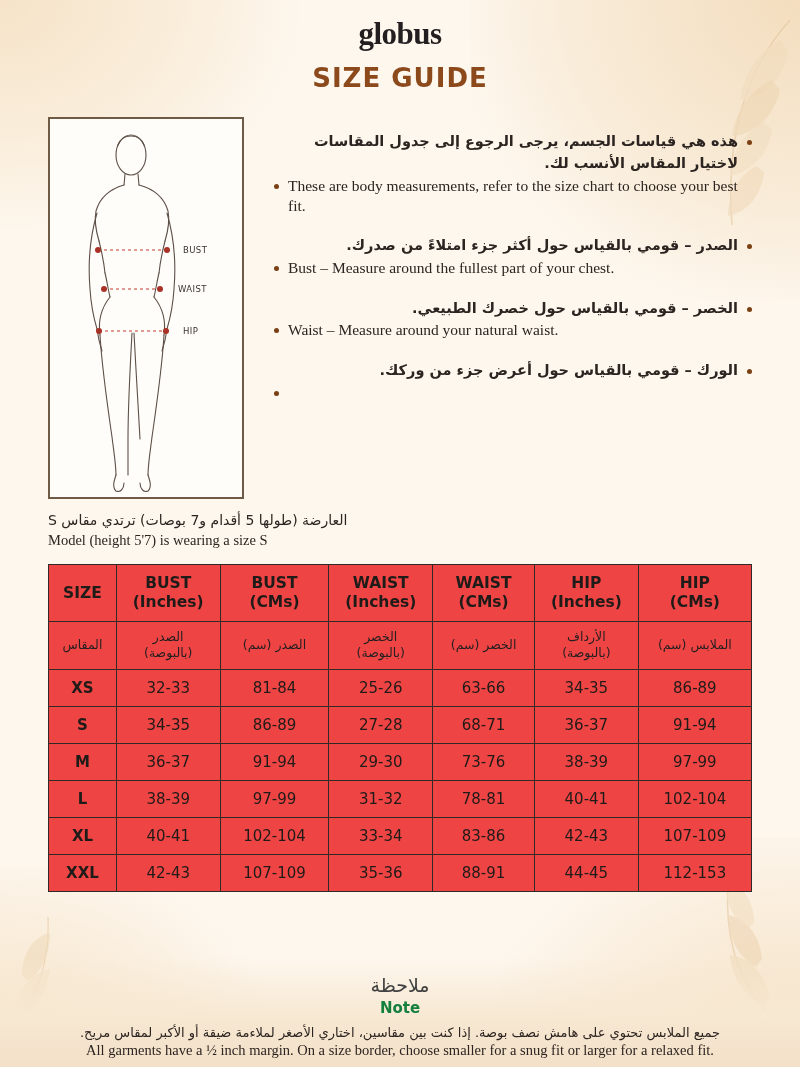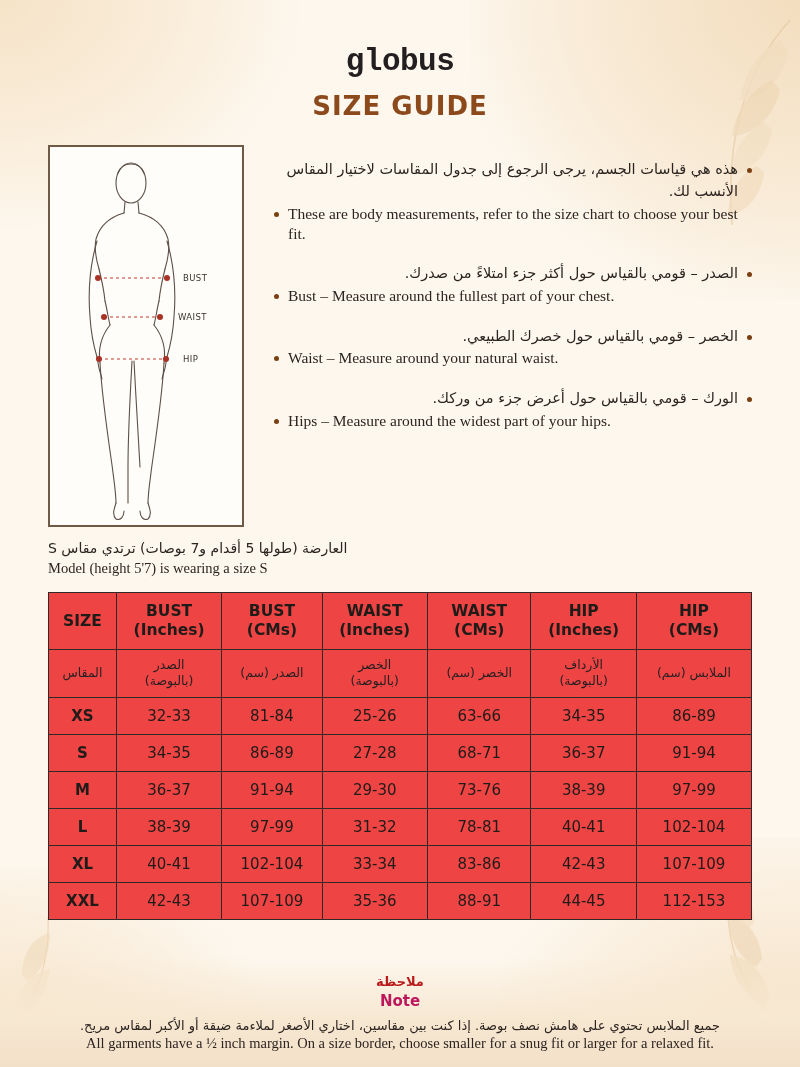--- a/index.html
+++ b/index.html
@@ -51,26 +51,26 @@
 
   .content {
     position: relative;
     z-index: 3;
     padding: 0 48px;
   }
 
   
   .brand {
     text-align: center;
-    font-family: Liberation Mono, monospace;
+    font-family: Liberation Serif, serif;
     font-weight: bold;
     font-size: 31px;
     letter-spacing: -0.5px;
     color: #231f20;
-    padding-top: 46px;
+    padding-top: 18px;
     line-height: 1;
   }
   .title {
     text-align: center;
     font-family: "DejaVu Sans", sans-serif;
     font-weight: bold;
     font-size: 26px;
     color: #8c4a1c;
     letter-spacing: 1px;
     margin-top: 14px;
@@ -115,21 +115,21 @@
     background: #7a3f12;
     margin-top: 8px;
   }
   .ar {
     direction: rtl;
     text-align: right;
     font-family: "DejaVu Sans", sans-serif;
     font-size: 14.5px;
     line-height: 1.5;
   }
-  .bline.arabic { justify-content: flex-end; }
+  .bline.arabic { justify-content: flex-end; font-weight: bold; }
   .bline.arabic .dot { margin-top: 9px; order: 2; }
   .bline.arabic .ar { order: 1; }
 
   
   .model-note {
     margin-top: 12px;
     font-size: 14.5px;
     color: #2c2420;
     line-height: 1.38;
   }
@@ -166,21 +166,21 @@
     font-family: "DejaVu Sans", sans-serif;
     font-size: 12.5px;
     direction: rtl;
     line-height: 1.35;
     padding: 7px 4px;
     color: #231f20;
   }
   .arabic-head td span { display: block; }
   tbody td {
     font-size: 15px;
-    padding: 9px 2px;
+    padding: 9px 8px;
     color: #1f1b18;
   }
   tbody td.size {
     font-weight: bold;
     font-size: 15px;
   }
 
   
   .footer {
     position: absolute;
@@ -190,30 +190,30 @@
     text-align: center;
     padding-top: 17px;
   }
   .footer-bg {
     position: absolute; inset: 0;
     background: linear-gradient(180deg, rgba(253,247,238,0) 0%, #f7e8d2 55%, #f3e0c8 100%);
     z-index: -1;
   }
   .note-ar {
     font-family: "DejaVu Sans", sans-serif;
-    font-weight: bold;
-    font-size: 13px;
-    color: #b91c1c;
+    font-weight: normal;
+    font-size: 19px;
+    color: #404040;
     direction: rtl;
   }
   .note-en {
     font-family: "DejaVu Sans", sans-serif;
     font-weight: bold;
     font-size: 15px;
-    color: #be185d;
+    color: #15803d;
     margin-top: 3px;
   }
   .note-body-ar {
     font-family: "DejaVu Sans", sans-serif;
     font-size: 13px;
     color: #2c2420;
     direction: rtl;
     margin-top: 8px;
   }
   .note-body-en {
@@ -358,21 +358,20 @@
           </div>
         </div>
 
         <div class="bgroup">
           <div class="bline arabic">
             <span class="dot"></span>
             <span class="ar">الورك – قومي بالقياس حول أعرض جزء من وركك.</span>
           </div>
           <div class="bline">
             <span class="dot"></span>
-            <span>Hips – Measure around the widest part of your hips.</span>
           </div>
         </div>
       </div>
     </div>
 
     <div class="model-note">
       <div class="ar-line">العارضة (طولها 5 أقدام و7 بوصات) ترتدي مقاس S</div>
       <div>Model (height 5'7) is wearing a size S</div>
     </div>
 

